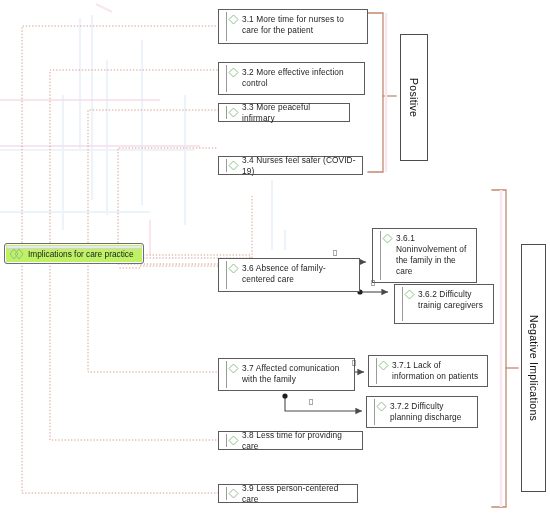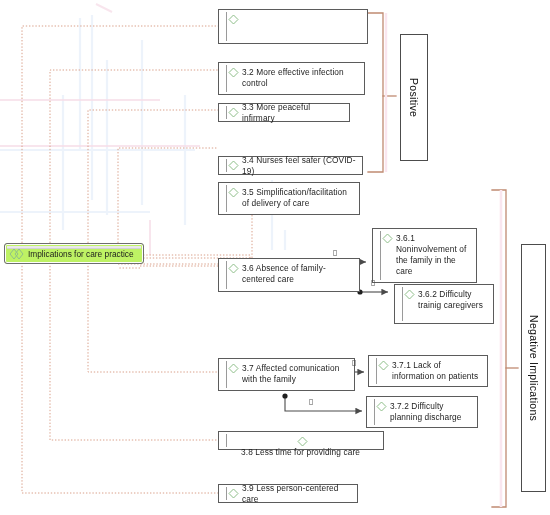--- a/index.html
+++ b/index.html
@@ -174,20 +174,21 @@
     <span>Implications for care practice</span>
   </div>
 
   <div class="node" style="left:218px;top:9px;width:150px;height:35px;">
     <span class="gutter"></span>
     <span class="dia">
         <svg viewBox="0 0 11 11" width="11" height="11">
           <path d="M5.5,1 L10,5.5 L5.5,10 L1,5.5 Z" fill="none" stroke="#8fbf8a" stroke-width="1"></path>
         </svg>
       </span>
+    <span class="txt">3.1 More time for nurses to care for the patient</span>
   </div>
 
   <div class="node" style="left:218px;top:62px;width:147px;height:33px;">
     <span class="gutter"></span>
     <span class="dia">
         <svg viewBox="0 0 11 11" width="11" height="11">
           <path d="M5.5,1 L10,5.5 L5.5,10 L1,5.5 Z" fill="none" stroke="#8fbf8a" stroke-width="1"></path>
         </svg>
       </span>
     <span class="txt">3.2 More effective infection control</span>
@@ -206,29 +207,20 @@
   <div class="node" style="left:218px;top:141px;width:145px;height:19px;align-items:center;margin-top:15px;">
     <span class="gutter"></span>
     <span class="dia">
         <svg viewBox="0 0 11 11" width="11" height="11">
           <path d="M5.5,1 L10,5.5 L5.5,10 L1,5.5 Z" fill="none" stroke="#8fbf8a" stroke-width="1"></path>
         </svg>
       </span>
     <span class="txt">3.4 Nurses feel safer (COVID-19)</span>
   </div>
 
-  <div class="node" style="left:218px;top:182px;width:142px;height:33px;">
-    <span class="gutter"></span>
-    <span class="dia">
-        <svg viewBox="0 0 11 11" width="11" height="11">
-          <path d="M5.5,1 L10,5.5 L5.5,10 L1,5.5 Z" fill="none" stroke="#8fbf8a" stroke-width="1"></path>
-        </svg>
-      </span>
-    <span class="txt">3.5 Simplification/facilitation of delivery of care</span>
-  </div>
 
   <div class="node" style="left:218px;top:258px;width:142px;height:34px;">
     <span class="gutter"></span>
     <span class="dia">
         <svg viewBox="0 0 11 11" width="11" height="11">
           <path d="M5.5,1 L10,5.5 L5.5,10 L1,5.5 Z" fill="none" stroke="#8fbf8a" stroke-width="1"></path>
         </svg>
       </span>
     <span class="txt">3.6 Absence of family-centered care</span>
   </div>
@@ -276,21 +268,21 @@
   <div class="node" style="left:366px;top:396px;width:112px;height:32px;">
     <span class="gutter"></span>
     <span class="dia">
         <svg viewBox="0 0 11 11" width="11" height="11">
           <path d="M5.5,1 L10,5.5 L5.5,10 L1,5.5 Z" fill="none" stroke="#8fbf8a" stroke-width="1"></path>
         </svg>
       </span>
     <span class="txt">3.7.2 Difficulty planning discharge</span>
   </div>
 
-  <div class="node" style="left:218px;top:431px;width:166px;height:19px;align-items:center;flex-direction:column;">
+  <div class="node" style="left:218px;top:431px;width:145px;height:19px;align-items:center;">
     <span class="gutter"></span>
     <span class="dia">
         <svg viewBox="0 0 11 11" width="11" height="11">
           <path d="M5.5,1 L10,5.5 L5.5,10 L1,5.5 Z" fill="none" stroke="#8fbf8a" stroke-width="1"></path>
         </svg>
       </span>
     <span class="txt">3.8 Less time for providing care</span>
   </div>
 
   <div class="node" style="left:218px;top:484px;width:140px;height:19px;align-items:center;">

